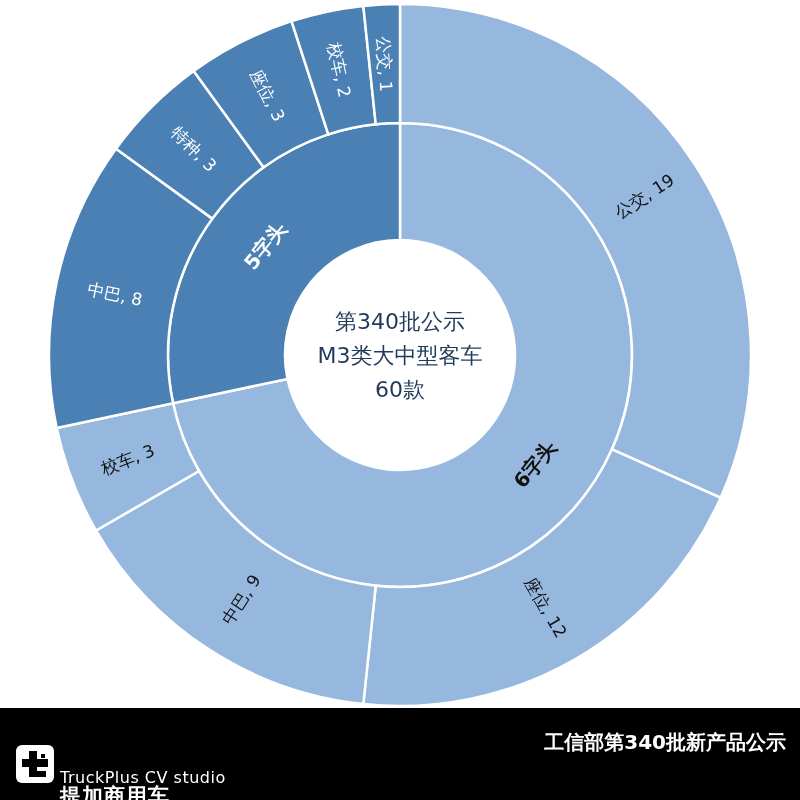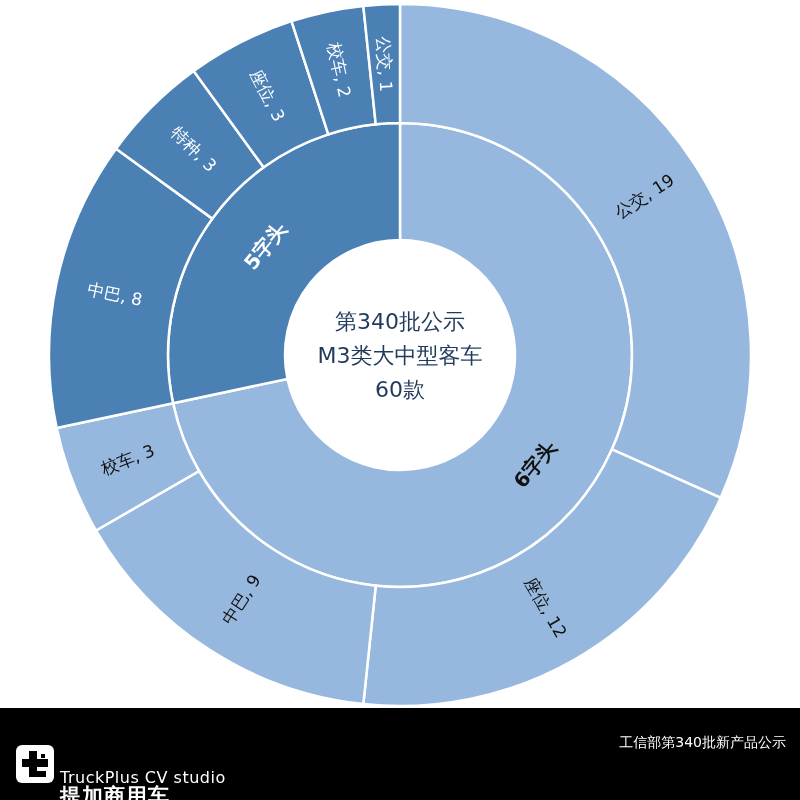--- a/index.html
+++ b/index.html
@@ -2,21 +2,21 @@
 <html><head>
 <meta charset="utf-8">
 <style>
   html,body{margin:0;padding:0;background:#fff;}
   body{width:800px;height:800px;position:relative;overflow:hidden;font-family:"DejaVu Sans","Liberation Sans",sans-serif;}
   #chart{position:absolute;left:0;top:0;width:800px;height:708px;}
   .footer{position:absolute;left:0;top:708px;width:800px;height:92px;background:#000;color:#fff;}
   .logo{position:absolute;left:16px;top:745px;width:38px;height:38px;background:#fff;border-radius:6px;}
   .brand{position:absolute;left:60px;top:742px;font-size:21px;font-weight:bold;color:#fff;letter-spacing:1px;margin-top:40px;}
   .brand-sub{position:absolute;left:60px;top:768px;font-size:16px;color:#fff;letter-spacing:0.5px;}
-  .ftitle{position:absolute;right:14px;top:728px;text-align:right;font-size:14px;line-height:28px;color:#fff;}
+  .ftitle{position:absolute;right:14px;top:728px;text-align:right;font-size:20px;line-height:28px;color:#fff;font-weight:bold;}
 </style>
 </head>
 <body>
 
 <svg id="chart" viewBox="0 0 800 708" xmlns="http://www.w3.org/2000/svg">
     <path d="M400,123A232,232 0 1 1 173.0697566297571,403.2355122697203L287.5130259156124,378.9098444440424A115,115 0 1 0 400,240Z" fill="#97b8de" stroke="#fff" stroke-width="2.5"></path>
     <path d="M400,4A351,351 0 0 1 720.654455632553,497.7645617196058L611.9425461730834,449.3629011935856A232,232 0 0 0 400,123Z" fill="#97b8de" stroke="#fff" stroke-width="2.5"></path>
     <text x="644.4724705560911" y="196.23772129311956" text-anchor="middle" dominant-baseline="central" font-size="17" fill="#111" font-weight="normal" font-family="&quot;DejaVu Sans&quot;,&quot;Liberation Sans&quot;,sans-serif" transform="rotate(-33 644.4724705560911 196.23772129311956)">公交, 19</text>
     <path d="M720.654455632553,497.7645617196058A351,351 0 0 1 363.3105093930538,704.0771852742639L375.7493965219045,585.7290797254394A232,232 0 0 0 611.9425461730834,449.3629011935856Z" fill="#97b8de" stroke="#fff" stroke-width="2.5"></path>
     <text x="545.7500000000001" y="607.4464052031637" text-anchor="middle" dominant-baseline="central" font-size="17" fill="#111" font-weight="normal" font-family="&quot;DejaVu Sans&quot;,&quot;Liberation Sans&quot;,sans-serif" transform="rotate(59.99999999999997 545.7500000000001 607.4464052031637)">座位, 12</text>

